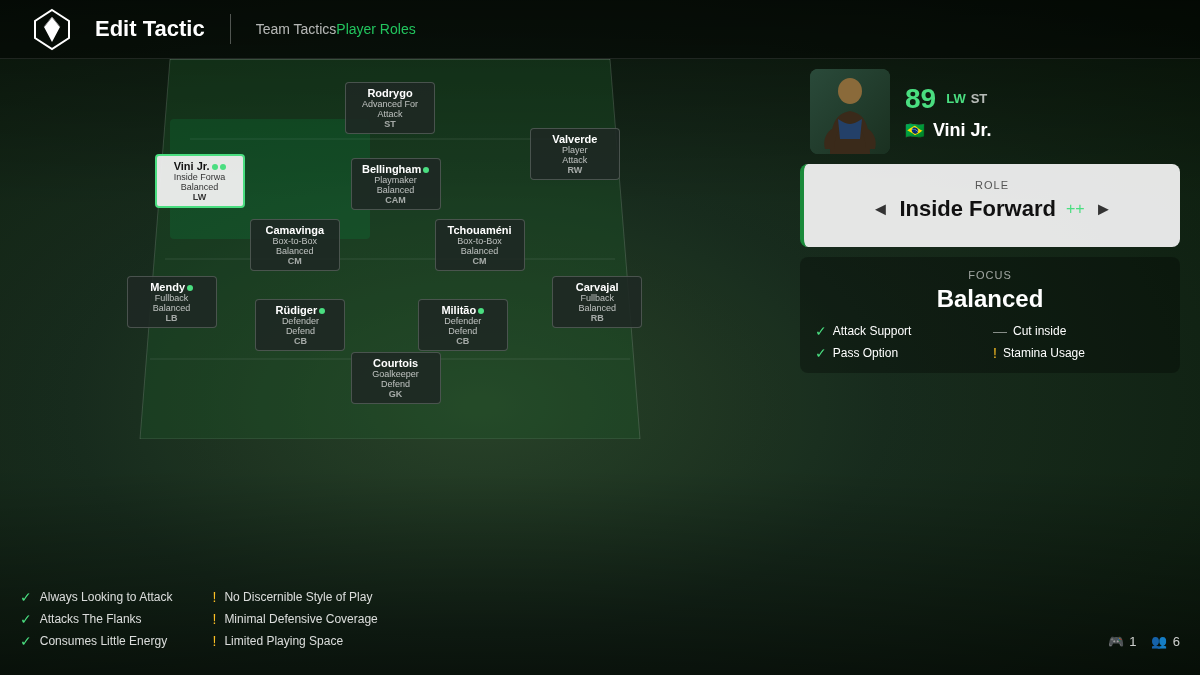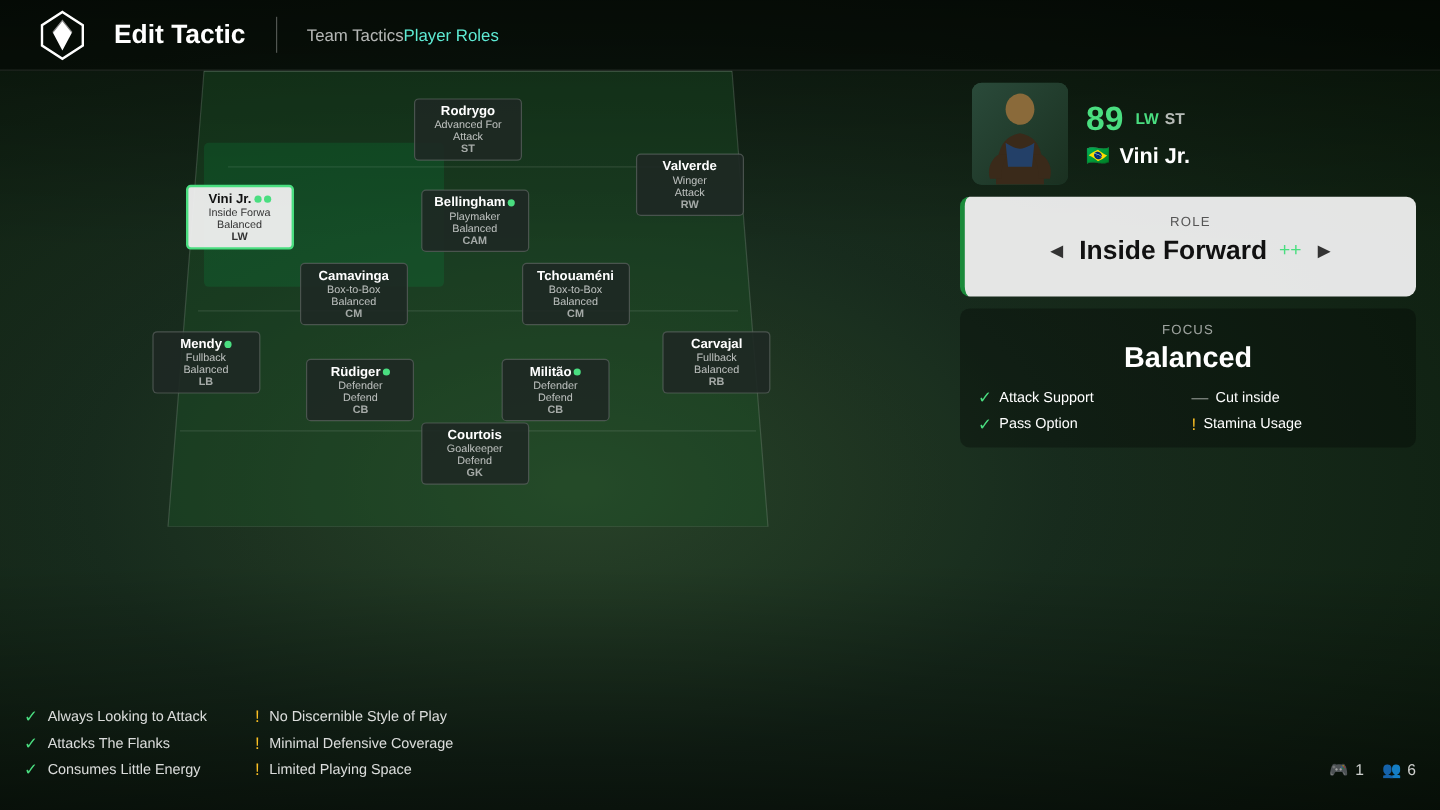--- a/index.html
+++ b/index.html
@@ -58,21 +58,21 @@
     }
     .header-nav {
       display: flex;
     }
     .nav-item {
       font-size: 14px;
       color: rgba(255,255,255,0.7);
       cursor: pointer;
     }
     .nav-item.active {
-      color: #5eead4;
+      color: #22c55e;
       text-align: center;
     }
 
     
     .main-content {
       position: relative;
       z-index: 5;
       display: flex;
       height: 600px;
     }
@@ -467,21 +467,21 @@
             <div class="player-name">Rodrygo</div>
             <div class="player-role">Advanced For</div>
             <div class="player-instruction">Attack</div>
             <div class="player-position">ST</div>
           </div>
         </div>
 
         <div class="player-node" style="left:83%;top:25%;">
           <div class="player-card">
             <div class="player-name">Valverde</div>
-            <div class="player-role">Winger</div>
+            <div class="player-role">Player</div>
             <div class="player-instruction">Attack</div>
             <div class="player-position">RW</div>
           </div>
         </div>
 
         <div class="player-node" style="left:51%;top:33%;">
           <div class="player-card">
             <div class="player-name">Bellingham<span class="green-dot"></span></div>
             <div class="player-role">Playmaker</div>
             <div class="player-instruction">Balanced</div>

